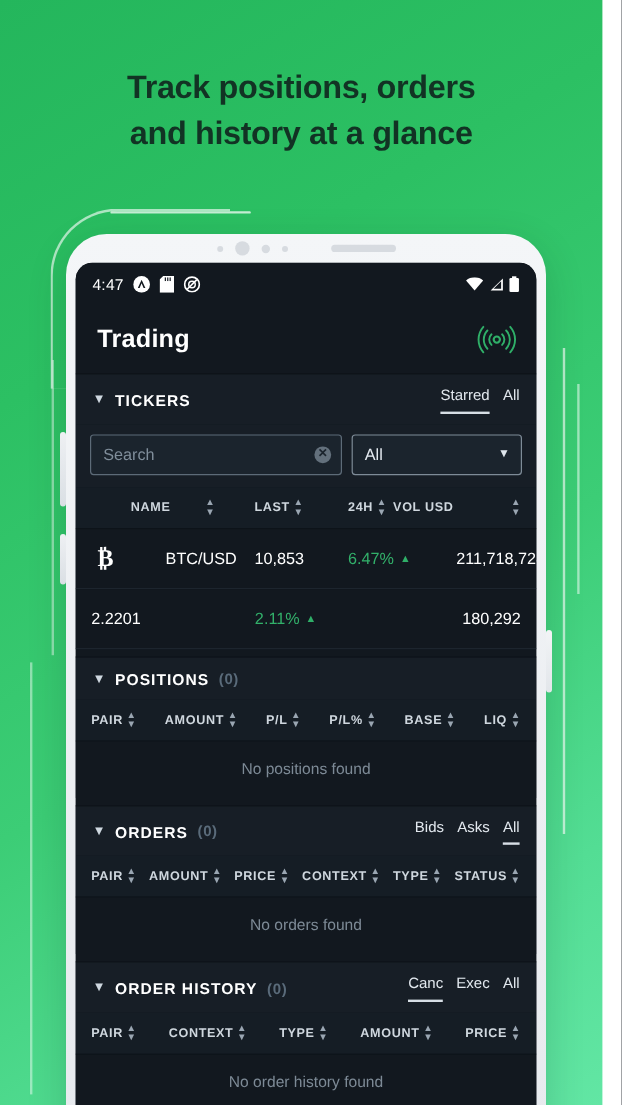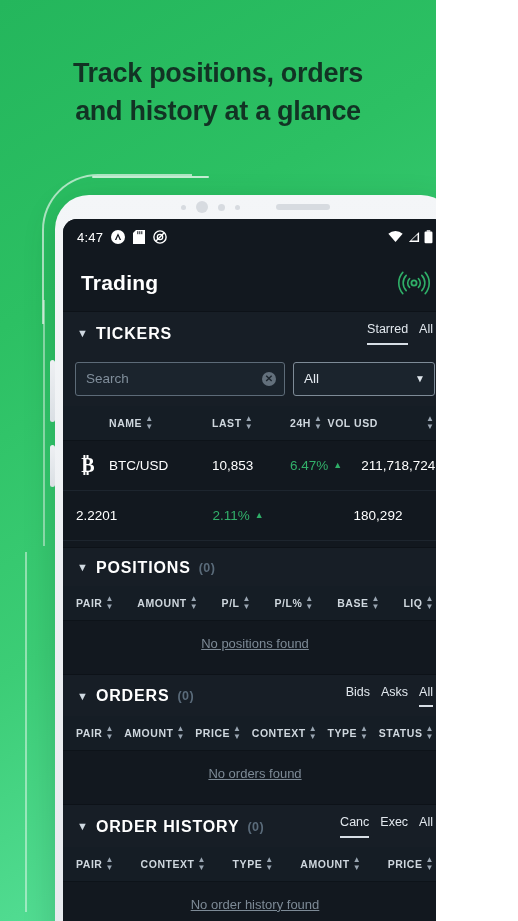--- a/index.html
+++ b/index.html
@@ -3,21 +3,21 @@
 <meta charset="utf-8">
 <style>
   * { box-sizing: border-box; margin: 0; padding: 0; }
   html, body {
     width: 518px; height: 921px;
     overflow: hidden;
     font-family: "Liberation Sans", sans-serif;
   }
   #stage {
     position: relative;
-    width: 436px; height: 921px;
+    width: 502px; height: 921px;
     background: linear-gradient(150deg, #24b65c 0%, #2cc063 28%, #3ccd76 58%, #53dd94 82%, #62e6a4 100%);
     overflow: hidden;
   }
 
   
   .headline {
     position: absolute; top: 54px; left: 0; right: 0;
     text-align: center;
     color: #123324;
     font-size: 27px;
@@ -102,21 +102,21 @@
   
   .section-head {
     display: flex; align-items: center; justify-content: space-between;
     padding: 11px 14px 9px 14px;
     background: #171e26;
     border-top: 1px solid #0d1218;
   }
   .sh-left { display: flex; align-items: center; gap: 8px; }
   .chev { color: #cfd8e0; font-size: 11px; line-height: 1; }
   .sh-title {
-    font-size: 16px; font-weight: 700; letter-spacing: .85px; color: #ffffff;
+    font-size: 13px; font-weight: 700; letter-spacing: .85px; color: #ffffff;
   }
   .sh-count { font-size: 12.5px; font-weight: 700; color: #5a6b7a; letter-spacing: .5px; }
   .tabs { display: flex; align-items: flex-end; gap: 11px; }
   .tab {
     font-size: 12.5px; color: #e2e8ee; padding-bottom: 7px;
     border-bottom: 2px solid transparent; line-height: 1;
   }
   .tab.active { border-bottom-color: #d7dee5; }
 
   
@@ -166,28 +166,28 @@
   }
   .coin {
     width: 24px; height: 24px; margin-right: 9px;
     display: flex; align-items: center; justify-content: center; flex: 0 0 auto;
   }
   .pct-up { color: #32b06a; display: flex; align-items: center; gap: 5px; justify-content: center; }
   .tri { font-size: 9px; color: #2faf68; }
 
   .empty-row {
     text-align: center; font-size: 13px; color: #7d8a96;
-    padding: 15px 0 17px; background: #12181f; text-decoration: underline;
-  }
-
-  
-  .c-name { flex: 0 0 136px; display: flex; align-items: center; }
+    padding: 15px 0 17px; background: #12181f;
+  }
+
+  
+  .c-name { flex: 0 0 136px; display: flex; align-items: center; gap: 29px; }
   .c-last { flex: 0 0 78px; align-items: center; }
   .c-24h  { flex: 1 1 auto; }
-  .c-vol  { flex: 0 0 112px; text-align: center; justify-content: flex-end; gap: 48px; }
+  .c-vol  { flex: 0 0 112px; text-align: right; justify-content: flex-end; gap: 48px; }
   .th.c-name { padding-left: 33px; }
 </style>
 </head>
 <body>
 
 <div id="stage">
 
   <div class="headline">
     <div>Track positions, orders</div>
     <div>and history at a glance</div>

